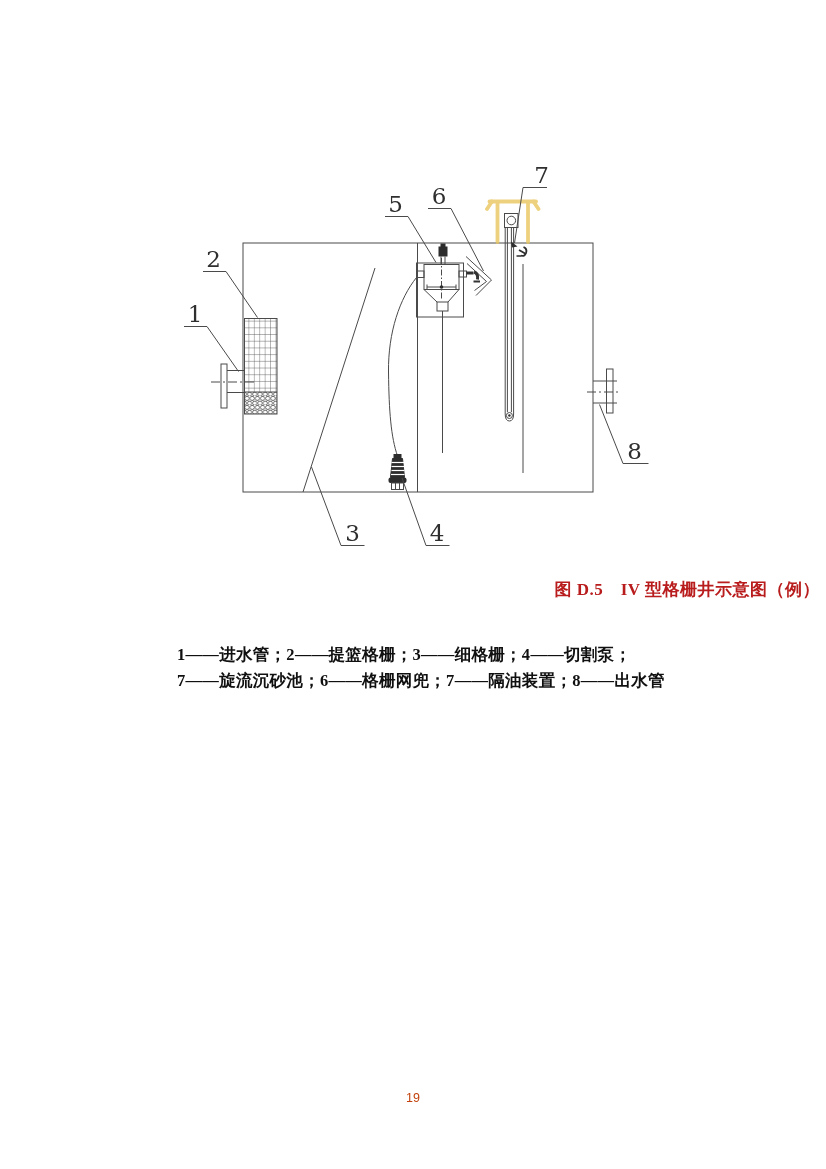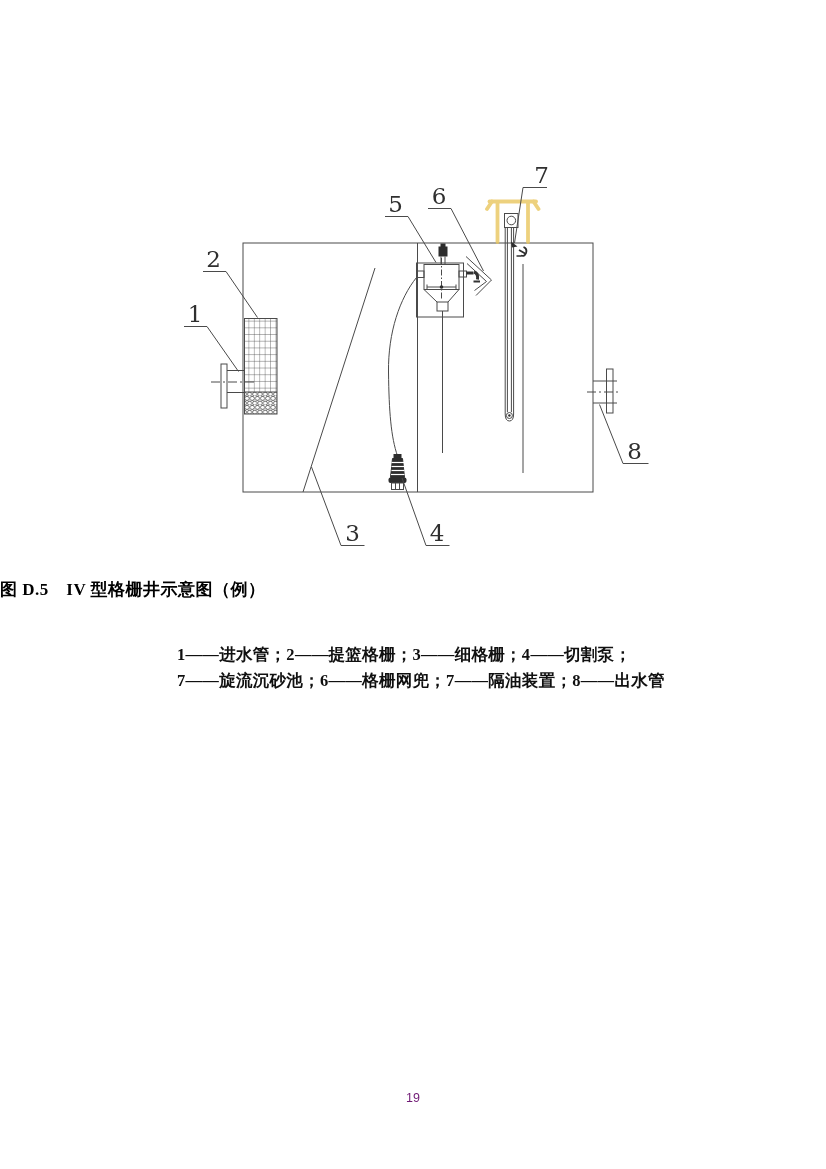--- a/index.html
+++ b/index.html
@@ -6,36 +6,36 @@
   .page{
     position:relative;
     width:826px;height:1169px;
     background:#ffffff;
     overflow:hidden;
     font-family:"Liberation Serif","DejaVu Serif",serif;
   }
   .diagram-svg{position:absolute;left:0;top:0;}
   .caption{
     position:absolute;left:0;right:6px;top:578px;
-    text-align:left;
+    text-align:right;
     font:bold 17px "Liberation Serif","DejaVu Serif",serif;
-    color:#000000;letter-spacing:.5px;
+    color:#b91c1c;letter-spacing:.5px;
   }
   .legend-line{
     position:absolute;left:177px;
     font:bold 16.5px "Liberation Serif","DejaVu Serif",serif;
     color:#101010;letter-spacing:.3px;white-space:nowrap;
   }
   .legend-1{top:644px;}
   .legend-2{top:670px;}
   .page-number{
     position:absolute;left:0;right:0;top:1091px;
     text-align:center;
     font:12.5px "Liberation Sans","DejaVu Sans",sans-serif;
-    color:#701a75;
+    color:#c2410c;
   }
   svg .ln{stroke:#4a4a4a;stroke-width:1;fill:none;}
   svg text.callout{
     font-family:"DejaVu Serif","Liberation Serif",serif;
     font-size:23px;fill:#2f2f2f;text-anchor:middle;
   }
 </style>
 </head>
 <body>
 

